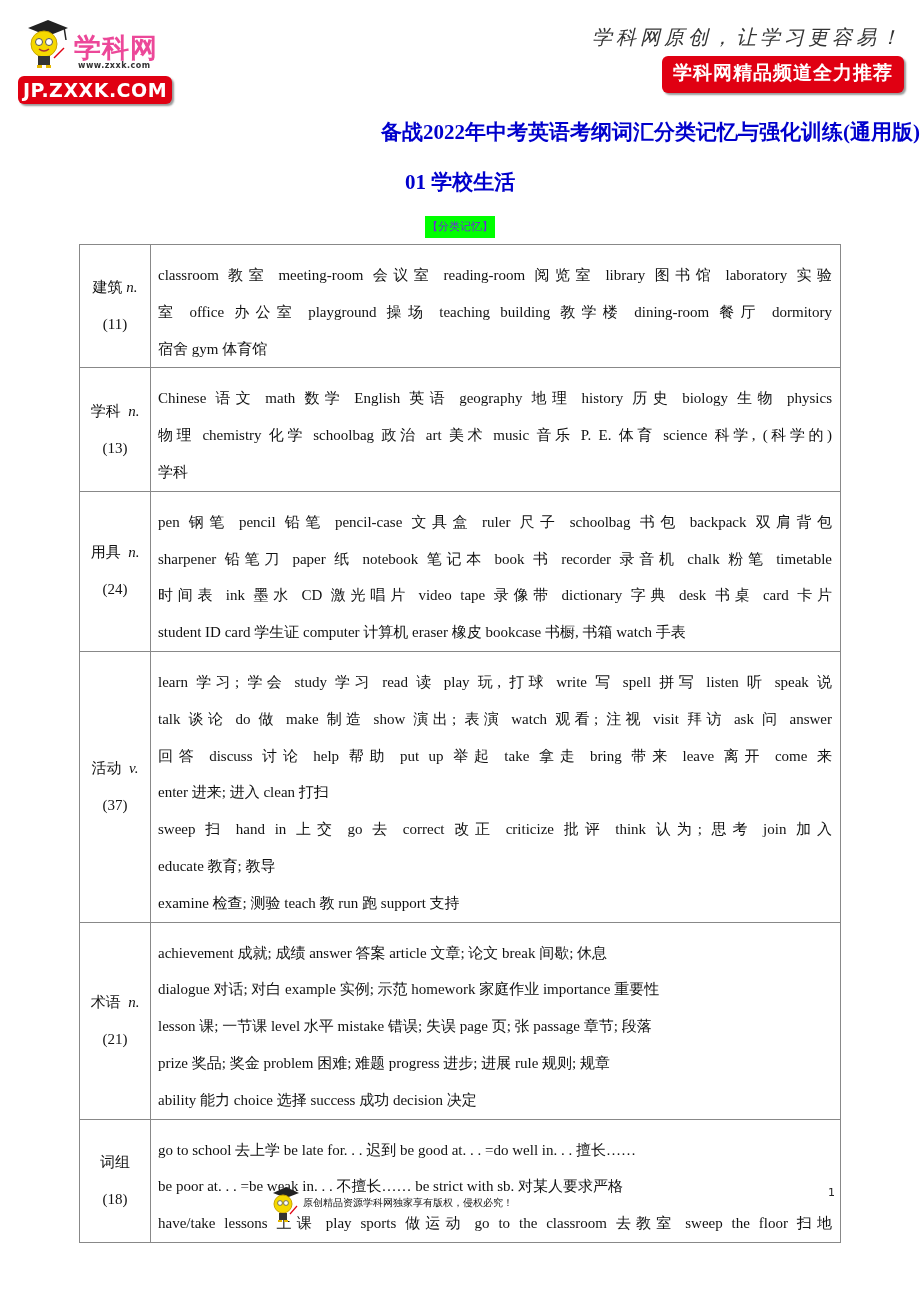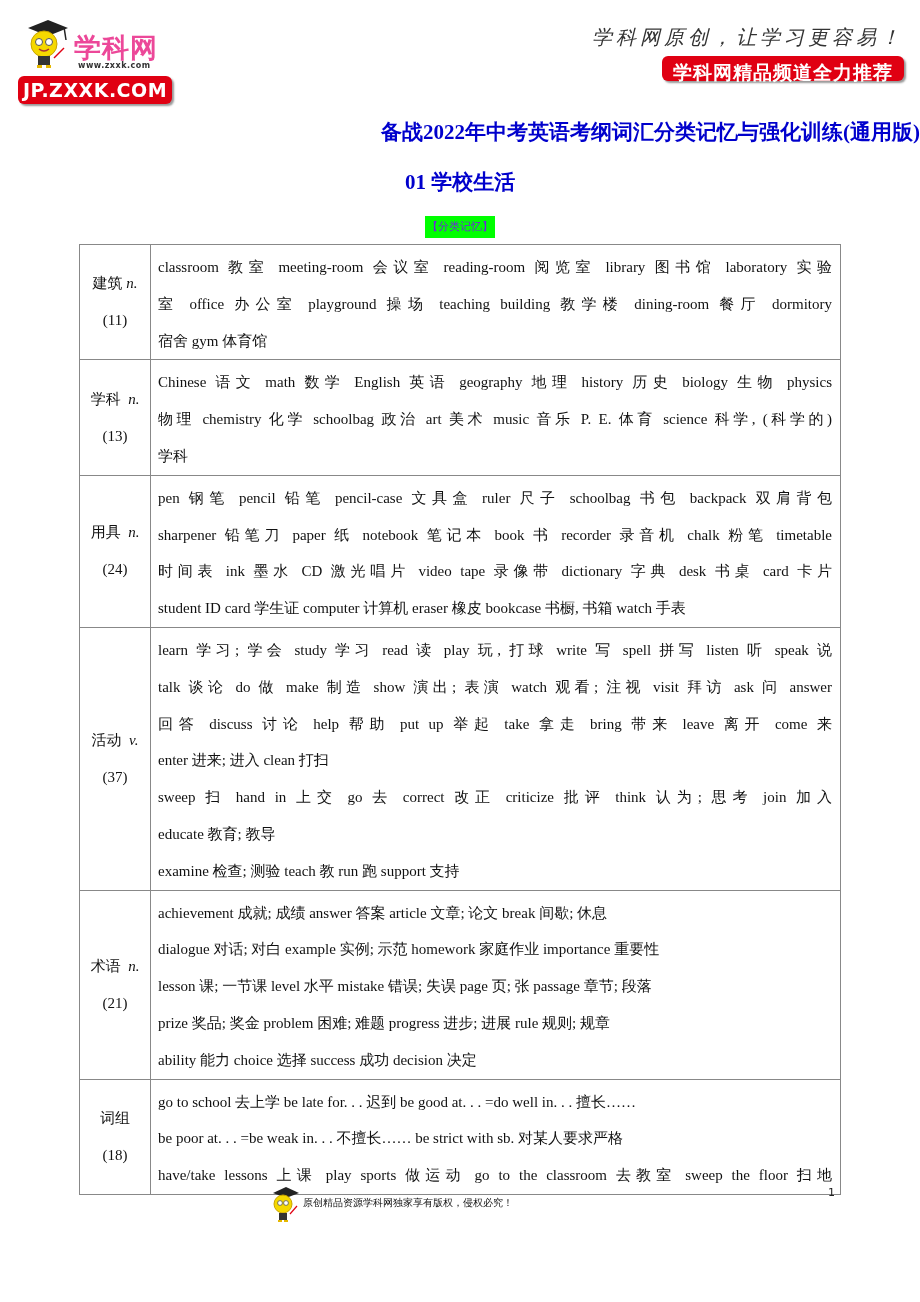--- a/index.html
+++ b/index.html
@@ -13,40 +13,40 @@
              font-weight: bold; font-size: 27px; color: #ec4899; letter-spacing: 1px; }
   .logo-url { position: absolute; left: 60px; top: 47px; font-family: "DejaVu Sans", sans-serif;
               font-size: 8px; font-weight: bold; color: #333; letter-spacing: 0.5px; }
   .logo-badge { position: absolute; left: 0px; top: 62px; width: 154px; height: 28px;
                 background: #e00012; border-radius: 6px; box-shadow: 2px 2px 2px #999;
                 color: #fff; font-family: "DejaVu Sans", sans-serif; font-weight: bold;
                 font-size: 19px; line-height: 28px; text-align: center; letter-spacing: 0.5px; }
 
   .slogan { position: absolute; right: 16px; top: 24px; font-family: "DejaVu Serif", serif;
             font-style: italic; font-size: 20px; color: #333; letter-spacing: 4px; }
-  .promo-badge { position: absolute; left: 662px; top: 56px; width: 242px; height: 25px;
+  .promo-badge { position: absolute; left: 662px; top: 56px; width: 242px; height: 37px;
                  background: #e00012; border-radius: 6px; box-shadow: 2px 2px 2px #999;
                  color: #fff; font-family: "DejaVu Sans", sans-serif; font-weight: bold;
                  font-size: 19px; line-height: 32px; text-align: center; letter-spacing: 1px; }
 
   
   .title { position: absolute; left: 0; width: 920px; top: 118px; text-align: right;
            color: #0000cc; font-weight: bold; font-size: 21px; font-family: "Liberation Serif", serif; }
   .subtitle { position: absolute; left: 0; width: 920px; top: 168px; text-align: center;
               color: #0000cc; font-weight: bold; font-size: 21px; font-family: "Liberation Serif", serif; }
   .section-tag-wrap { position: absolute; left: 0; width: 920px; top: 216px; text-align: center; }
   .section-tag { display: inline-block; background: #00ff00; color: #6d28d9;
                  font-family: "DejaVu Sans", sans-serif; font-size: 11px; padding: 1px 2px; line-height: 20px; }
 
   
   table.vocab { position: absolute; left: 79px; top: 244px; width: 762px;
                 border-collapse: collapse; font-size: 15px; }
   table.vocab td { border: 1px solid #888; vertical-align: middle; }
   td.cat { width: 70px; text-align: center; line-height: 37px; padding: 0; }
-  td.words { padding: 4px 8px 0 7px; line-height: 36.8px; }
+  td.words { padding: 12px 8px 0 7px; line-height: 36.8px; }
   .cat-name, .cat-count { display: block; }
   .pos { font-style: italic; }
   .line { display: block; white-space: nowrap; text-align: justify; text-align-last: justify; }
   .line.last { text-align-last: left; }
   .line.left { text-align-last: left; }
 
   
   .footer { position: absolute; left: 270px; top: 1184px; height: 40px; }
   .footer-mascot { position: absolute; left: 0; top: 2px; width: 32px; height: 38px; }
   .footer-text { position: absolute; left: 33px; top: 12px; white-space: nowrap;

